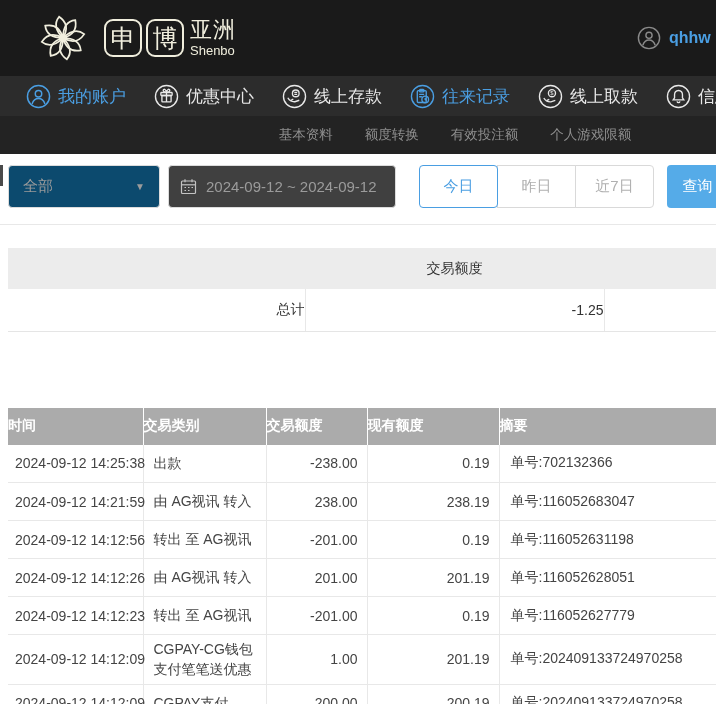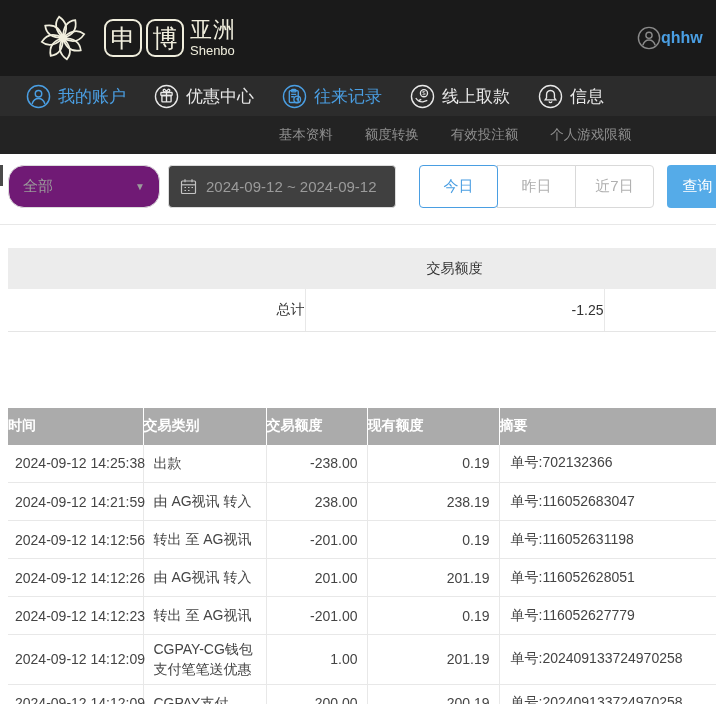--- a/index.html
+++ b/index.html
@@ -9,42 +9,42 @@
 
   
   .top-header { height:76px; background:#1a1a1a; position:relative; display:flex; align-items:center; }
   .logo-wrap { display:flex; align-items:center; margin-left:34px; color:#f0eedd; }
   .logo-flower { width:58px; height:58px; margin-right:8px; }
   .logo-box { width:38px; height:38px; border:2px solid #f0eedd; border-radius:9px;
     display:flex; align-items:center; justify-content:center; font-size:25px; margin-left:4px; }
   .logo-region { margin-left:6px; display:flex; flex-direction:column; line-height:1; }
   .logo-region .cn { font-size:22px; letter-spacing:1px; }
   .logo-region .en { font-size:13px; margin-top:3px; color:#f0eedd; }
-  .user-area { position:absolute; left:637px; top:0; height:76px; display:flex; align-items:center; }
+  .user-area { position:absolute; left:637px; top:0; height:76px; display:flex; align-items:center; gap:8px; }
   .user-area .uicon { width:24px; height:24px; color:#8a8a8a; }
   .user-area .uname { color:#4a9ee2; font-size:16px; font-weight:bold; white-space:nowrap; }
 
   
   .main-nav { height:40px; background:#2c2c2c; display:flex; align-items:center;
     padding-left:26px; gap:28px; }
   .nav-item { display:flex; align-items:center; gap:7px; color:#e8e8e8; font-size:17px;
     cursor:pointer; white-space:nowrap; }
   .nav-item svg { width:25px; height:25px; }
   .nav-item.active { color:#4a9ee2; }
 
   
   .sub-nav { height:38px; background:#232323; display:flex; align-items:center;
     justify-content:center; gap:32px; }
   .sub-nav .tab { color:#8f8f8f; font-size:13.5px; cursor:pointer; white-space:nowrap; }
 
   
   .filter-row { display:flex; align-items:center; margin:11px 0 0 8px; height:43px; }
-  .select-box { width:152px; height:43px; border:1px solid #dcdcdc; border-radius:16px;
+  .select-box { width:152px; height:43px; border:1px solid #dcdcdc; border-radius:4px;
     display:flex; align-items:center; justify-content:space-between; padding:0 14px;
-    color:#9b9b9b; font-size:15px; background:#701a75; cursor:pointer;gap:48px; }
+    color:#9b9b9b; font-size:15px; background:#0c4a6e; cursor:pointer;gap:48px; }
   .select-box .caret { font-size:10px; color:#9b9b9b; }
   .date-box { width:228px; height:43px; border:1px solid #dcdcdc; border-radius:4px;
     margin-left:8px; display:flex; align-items:center; padding:0 11px; gap:9px;
     color:#9b9b9b; font-size:15px; background:#404040; cursor:text; white-space:nowrap; }
   .date-box svg { width:17px; height:17px; color:#c3c3c3; flex:0 0 auto; }
   .btn-group { display:flex; margin-left:23px; }
   .btn-group .qbtn { width:79px; height:43px; background:#fff; border:1px solid #d9d9d9;
     margin-left:-1px; color:#b0b0b0; font-size:15px; display:flex; align-items:center;
     justify-content:center; cursor:pointer; }
   .btn-group .qbtn:first-child { border-radius:4px 0 0 4px; margin-left:0; }
@@ -127,20 +127,30 @@
     <div class="nav-item">
       <svg viewBox="0 0 24 24" fill="none" stroke="currentColor" stroke-width="1.3">
         <circle cx="12" cy="12" r="10.6"></circle>
         <rect x="6.6" y="8.2" width="10.8" height="2.8" rx="0.6"></rect>
         <rect x="7.6" y="11" width="8.8" height="6.2" rx="0.6"></rect>
         <path d="M12 8.2 V17.2"></path>
         <path d="M12 8 C9.5 8 8.4 6.8 9 5.6 C9.6 4.5 11.4 5 12 8 C12.6 5 14.4 4.5 15 5.6 C15.6 6.8 14.5 8 12 8 Z"></path>
       </svg>
       <span>优惠中心</span>
     </div>
+    <div class="nav-item">
+      <svg viewBox="0 0 24 24" fill="none" stroke="currentColor" stroke-width="1.3">
+        <circle cx="12" cy="12" r="10.6"></circle>
+        <circle cx="13.2" cy="9" r="3.2"></circle>
+        <path d="M11.8 8 H14.6 M11.8 10 H14.6"></path>
+        <path d="M5.6 13.2 C7 15.8 9.4 17.2 12.4 17 L16.6 15.6"></path>
+        <path d="M8.2 15.9 L10.8 14.6"></path>
+      </svg>
+      <span>线上存款</span>
+    </div>
     <div class="nav-item active">
       <svg viewBox="0 0 24 24" fill="none" stroke="currentColor" stroke-width="1.3">
         <circle cx="12" cy="12" r="10.6"></circle>
         <rect x="7" y="6.4" width="8.6" height="11.4" rx="1"></rect>
         <rect x="9.2" y="5.2" width="4.2" height="2.4" rx="0.8"></rect>
         <path d="M8.8 10 H13.6 M8.8 12.2 H11.4"></path>
         <circle cx="14.6" cy="14.8" r="3.2"></circle>
         <path d="M14.6 13.4 V14.9 L15.8 15.6"></path>
       </svg>
       <span>往来记录</span>

